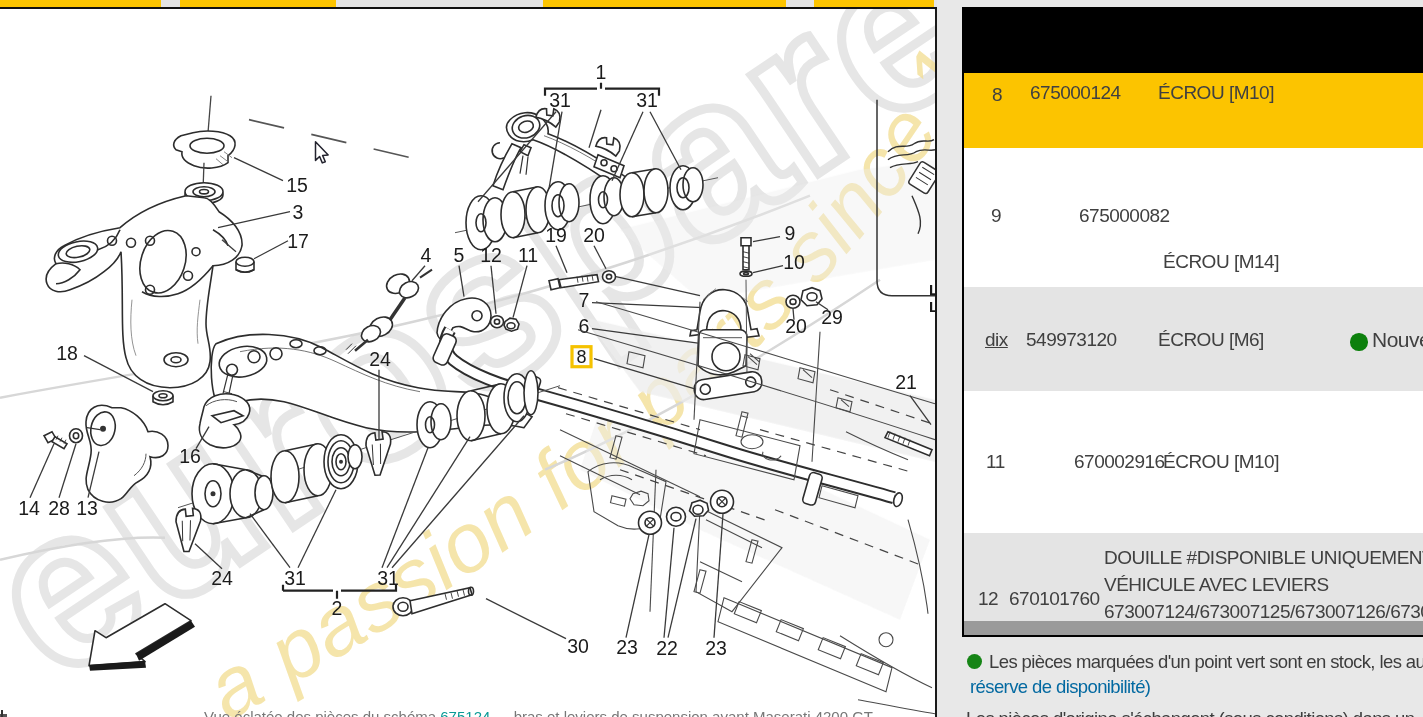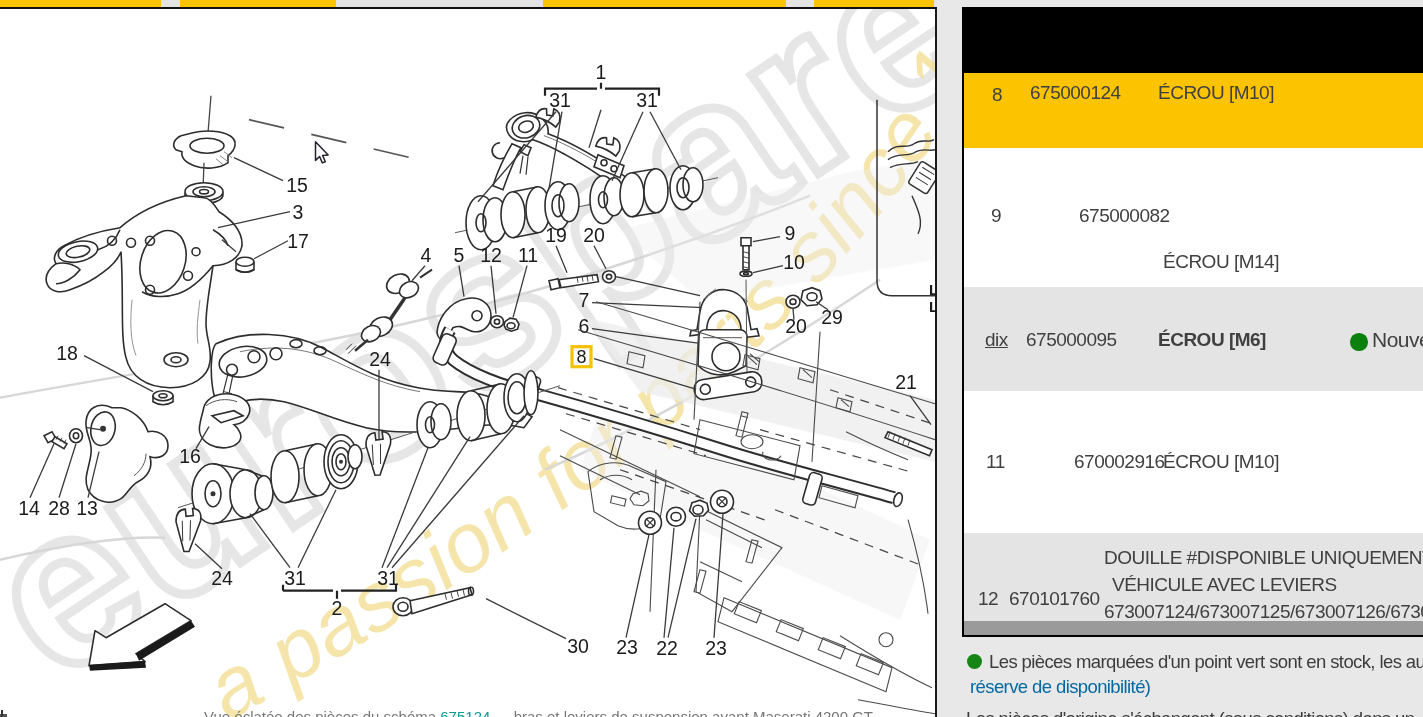--- a/index.html
+++ b/index.html
@@ -514,34 +514,34 @@
 
 <div class="rowtxt" style="left:992px;top:84px;">8</div>
 <div class="rowtxt" style="left:1030px;top:82px;">675000124</div>
 <div class="rowtxt" style="left:1158px;top:82px;">ÉCROU [M10]</div>
 
 <div class="rowtxt" style="left:991px;top:205px;">9</div>
 <div class="rowtxt" style="left:1031px;top:205px;margin-left:48px;">675000082</div>
 <div class="rowtxt" style="left:1163px;top:205px;margin-top:46px;">ÉCROU [M14]</div>
 
 <div class="rowtxt" style="left:985px;top:329px;text-decoration:underline;">dix</div>
-<div class="rowtxt" style="left:1026px;top:329px;">675000095</div>
-<div class="rowtxt" style="left:1158px;top:329px;font-weight:bold;">ÉCROU [M6]</div>
+<div class="rowtxt" style="left:1026px;top:329px;">549973120</div>
+<div class="rowtxt" style="left:1158px;top:329px;">ÉCROU [M6]</div>
 
 <div class="abs" style="left:1350px;top:333px;width:17.5px;height:17.5px;border-radius:50%;background:#0c800c;"></div>
 <div class="rowtxt" style="left:1372px;top:328px;font-size:21px;">Nouveau!</div>
 
 <div class="rowtxt" style="left:986px;top:451px;">11</div>
 <div class="rowtxt" style="left:1031px;top:451px;margin-left:43px;">670002916</div>
 <div class="rowtxt" style="left:1163px;top:451px;">ÉCROU [M10]</div>
 
 <div class="rowtxt" style="left:978px;top:588px;">12</div>
 <div class="rowtxt" style="left:1009px;top:588px;">670101760</div>
 <div class="rowtxt" style="left:1104px;top:547px;">DOUILLE #DISPONIBLE UNIQUEMENT POUR</div>
-<div class="rowtxt" style="left:1104px;top:574px;margin-left:8px;">VÉHICULE AVEC LEVIERS</div>
+<div class="rowtxt" style="left:1104px;top:574px;">VÉHICULE AVEC LEVIERS</div>
 <div class="rowtxt" style="left:1104px;top:601px;">673007124/673007125/673007126/673007127</div>
 
 <div class="abs" style="left:967px;top:654px;width:15px;height:15px;border-radius:50%;background:#168516;"></div>
 <div class="abs" style="left:989px;top:651px;font-size:18.5px;color:#3d3d3d;white-space:nowrap;letter-spacing:-0.6px;">Les pièces marquées d'un point vert sont en stock, les autres</div>
 <div class="abs" style="left:970px;top:676px;font-size:18.5px;color:#0369a1;white-space:nowrap;letter-spacing:-0.6px;">réserve de disponibilité)</div>
 
 <div class="abs" style="left:966px;top:708px;font-size:18.5px;color:#3d3d3d;white-space:nowrap;letter-spacing:-0.6px;">Les pièces d'origine s'échangent (sous conditions) dans un</div>
 <div class="abs" style="left:0px;top:714px;width:7px;height:3px;background:#555;"></div>
 <div class="abs" style="left:1px;top:710px;width:2px;height:7px;background:#333;"></div>
 

